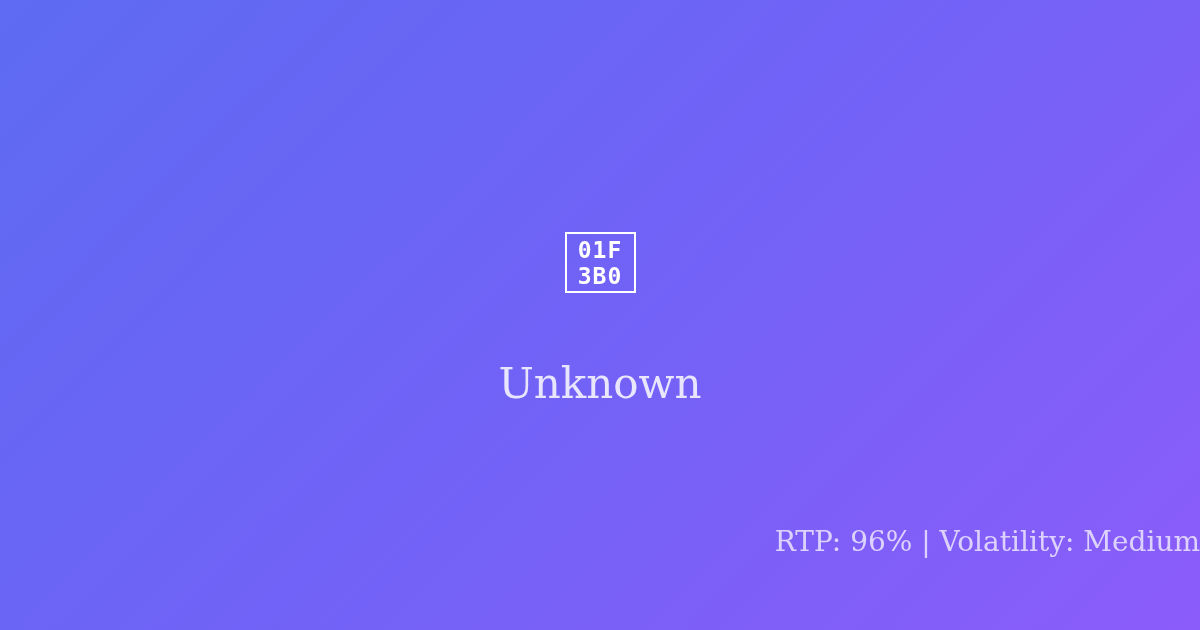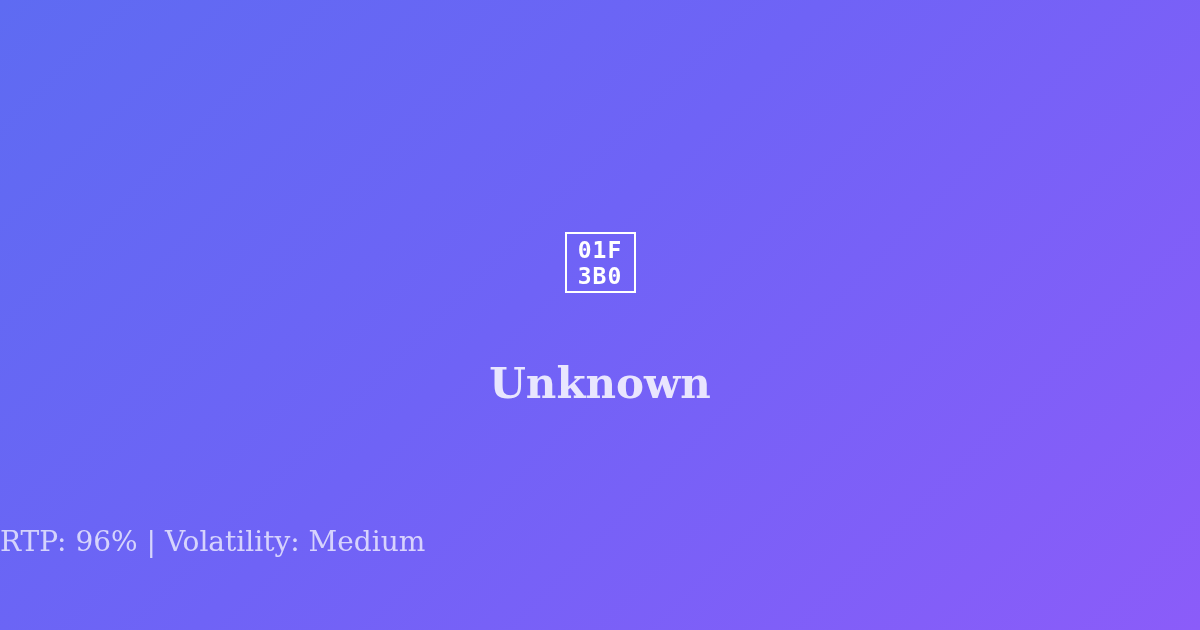--- a/index.html
+++ b/index.html
@@ -71,34 +71,34 @@
   }
 
   
   .subtitle {
     position: absolute;
     top: 363px;
     left: 0;
     right: 0;
     text-align: center;
     font-family: "DejaVu Serif", "Liberation Serif", serif;
-    font-weight: bold;
+    font-weight: normal;
     font-size: 42px;
     line-height: 1;
     color: rgba(255, 255, 255, 0.84);
     white-space: nowrap;
   }
 
   
   .meta {
     position: absolute;
     top: 528px;
     left: 0;
     right: 0;
-    text-align: left;
+    text-align: right;
     font-family: "DejaVu Serif", "Liberation Serif", serif;
     font-weight: normal;
     font-size: 28px;
     line-height: 1;
     color: rgba(255, 255, 255, 0.72);
     white-space: nowrap;
   }
 </style>
 </head>
 <body>

